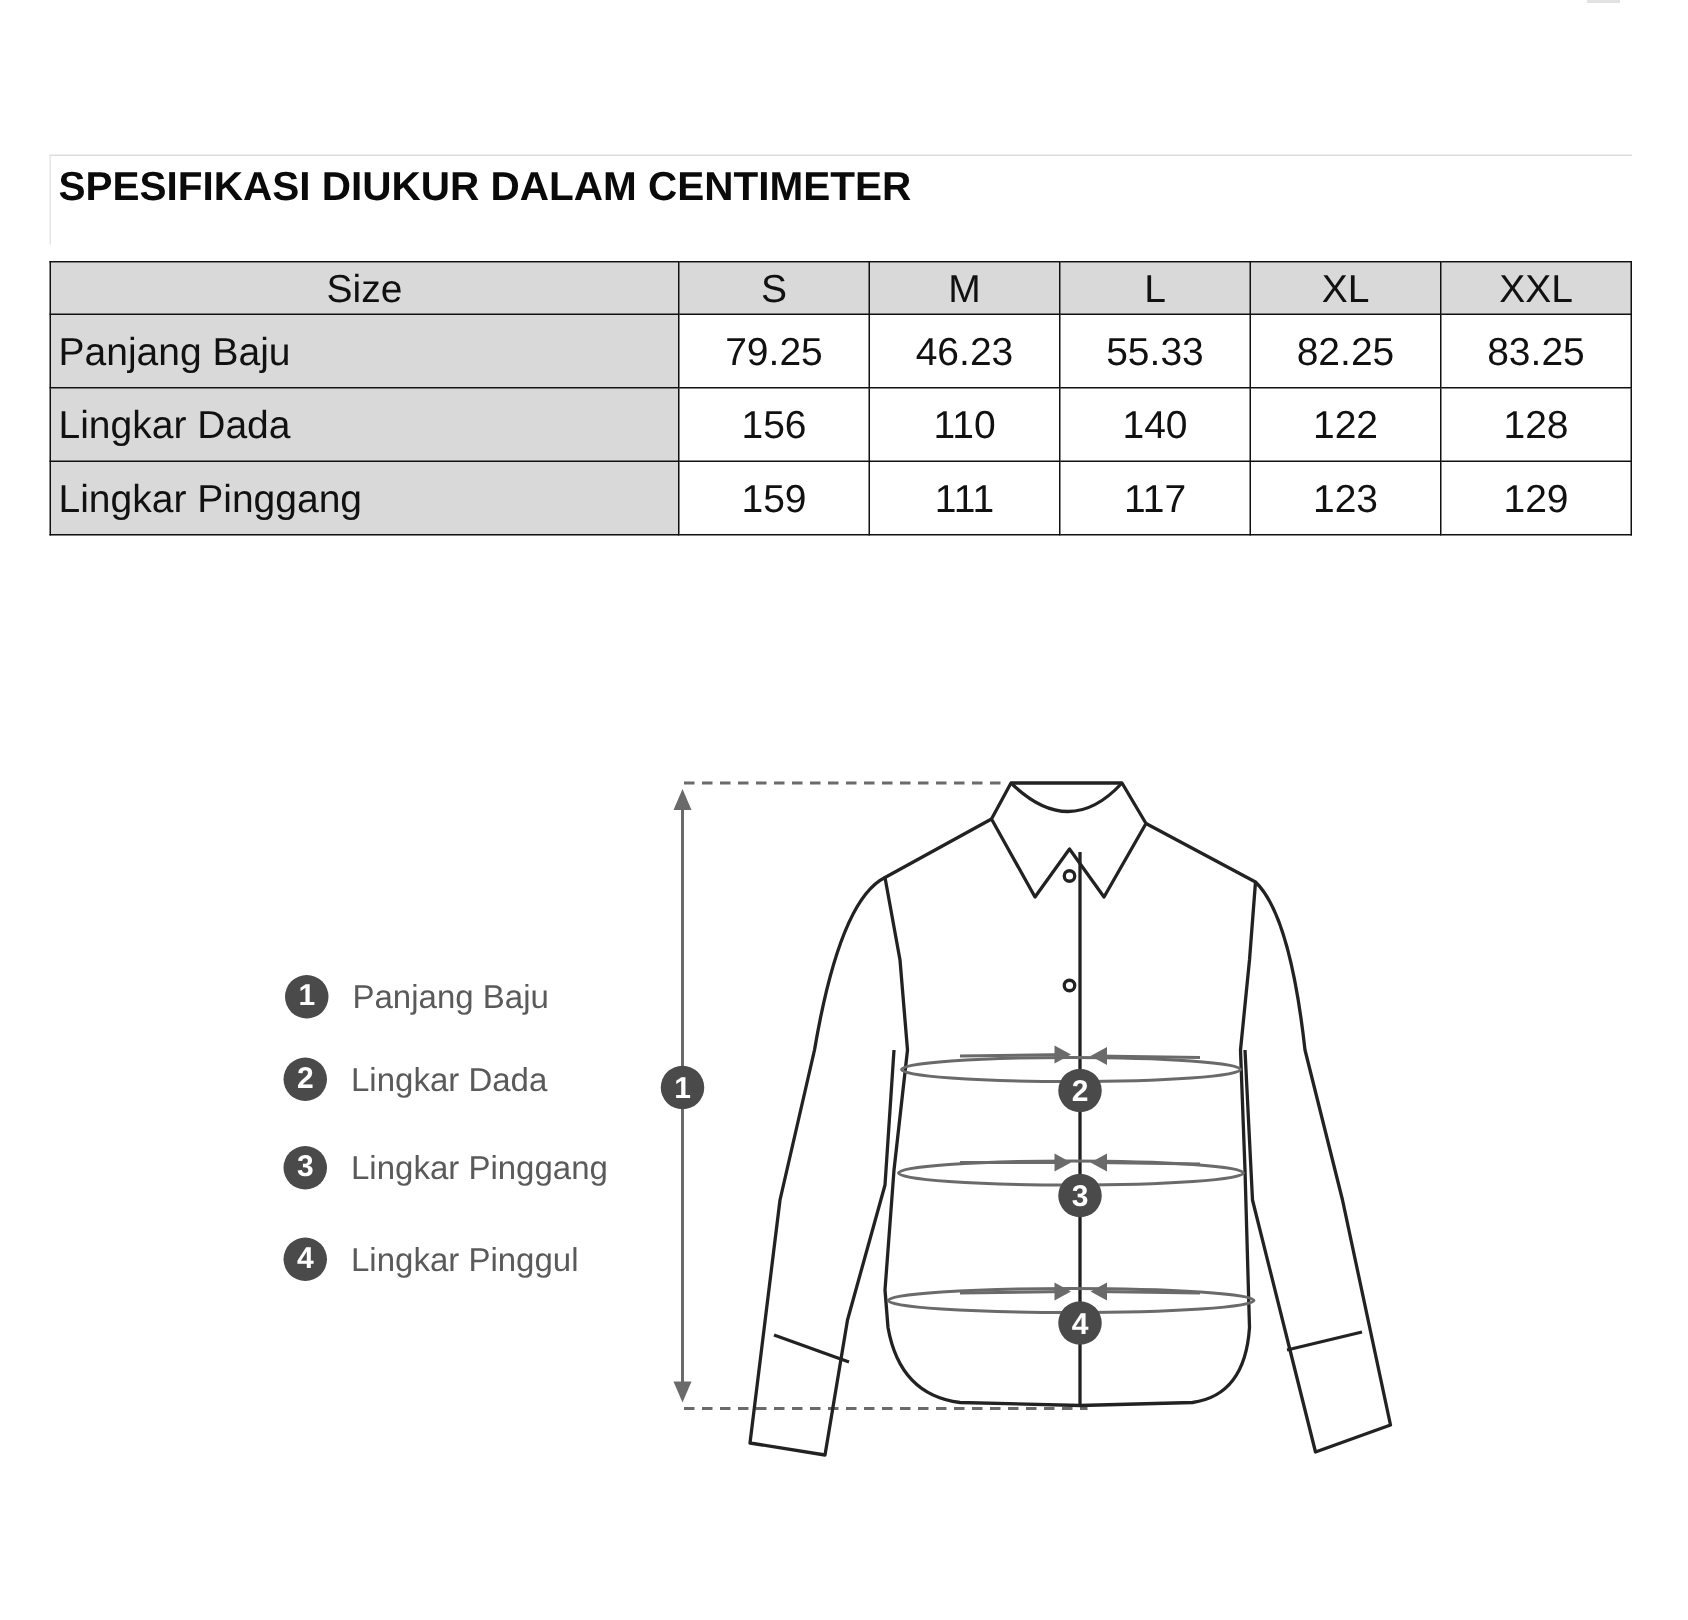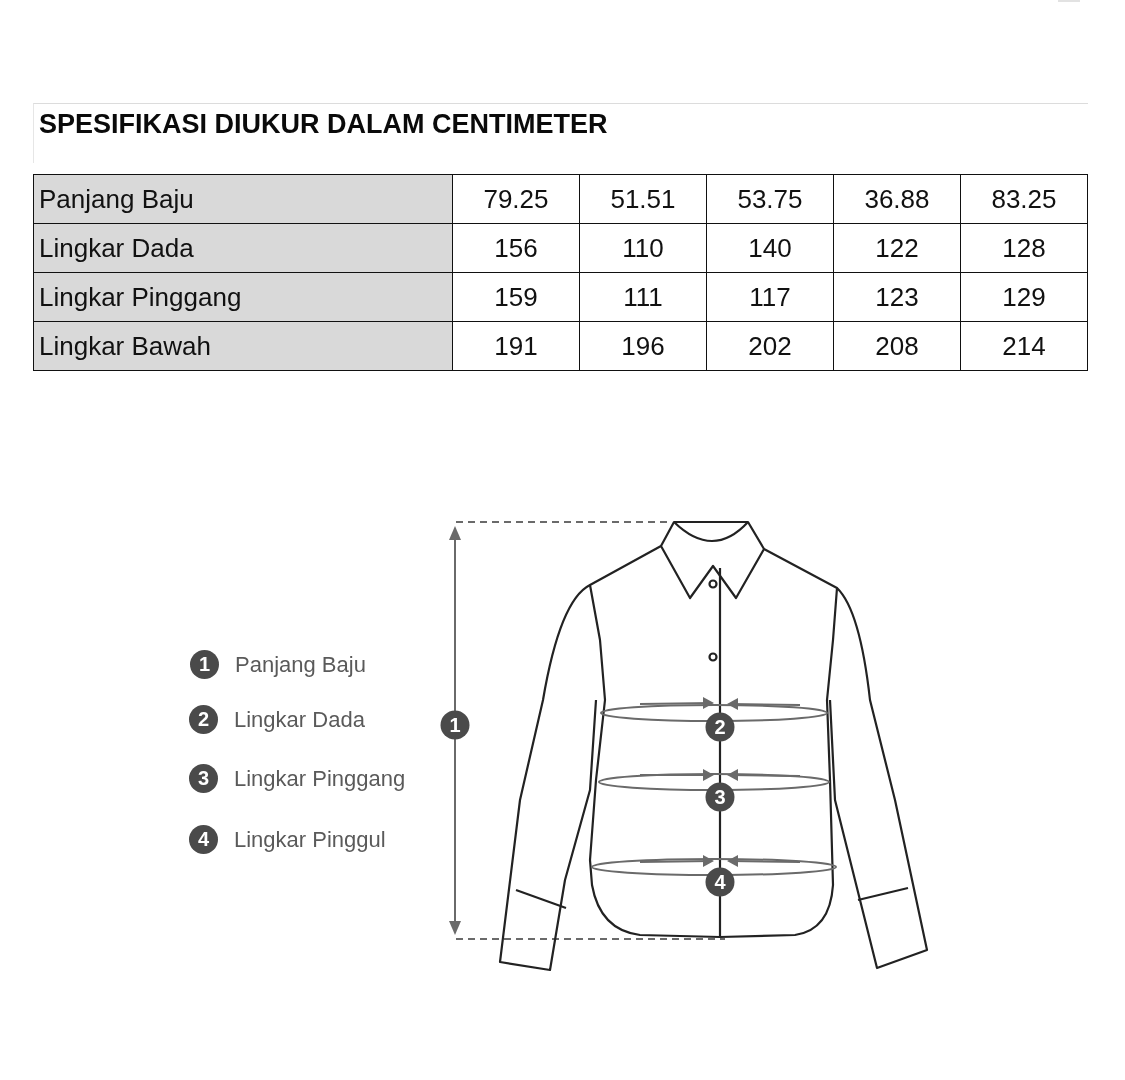--- a/index.html
+++ b/index.html
@@ -57,51 +57,51 @@
 <table class="size-table">
   <colgroup>
     <col class="c0">
       <col class="cv">
       <col class="cv">
       <col class="cv">
       <col class="cv">
       <col class="cv">
   </colgroup>
   <tbody>
+      <tr>
+    <th>Size</th>
+    <th>S</th>
+    <th>M</th>
+    <th>L</th>
+    <th>XL</th>
+    <th>XXL</th>
+  </tr>
   <tr>
     <td class="label">Panjang Baju</td>
     <td class="val">79.25</td>
-    <td class="val">51.51</td>
-    <td class="val">53.75</td>
-    <td class="val">36.88</td>
+    <td class="val">46.23</td>
+    <td class="val">55.33</td>
+    <td class="val">82.25</td>
     <td class="val">83.25</td>
   </tr>
   <tr>
     <td class="label">Lingkar Dada</td>
     <td class="val">156</td>
     <td class="val">110</td>
     <td class="val">140</td>
     <td class="val">122</td>
     <td class="val">128</td>
   </tr>
   <tr>
     <td class="label">Lingkar Pinggang</td>
     <td class="val">159</td>
     <td class="val">111</td>
     <td class="val">117</td>
     <td class="val">123</td>
     <td class="val">129</td>
-  </tr>
-  <tr>
-    <td class="label">Lingkar Bawah</td>
-    <td class="val">191</td>
-    <td class="val">196</td>
-    <td class="val">202</td>
-    <td class="val">208</td>
-    <td class="val">214</td>
   </tr>
 </tbody>
   </table>
 
 <div>
   <div class="legend-item" style="left:190px; top:650px;">
     <div class="badge">1</div>
     <span class="legend-label">Panjang Baju</span>
   </div>
   <div class="legend-item" style="left:189px; top:705px;">

